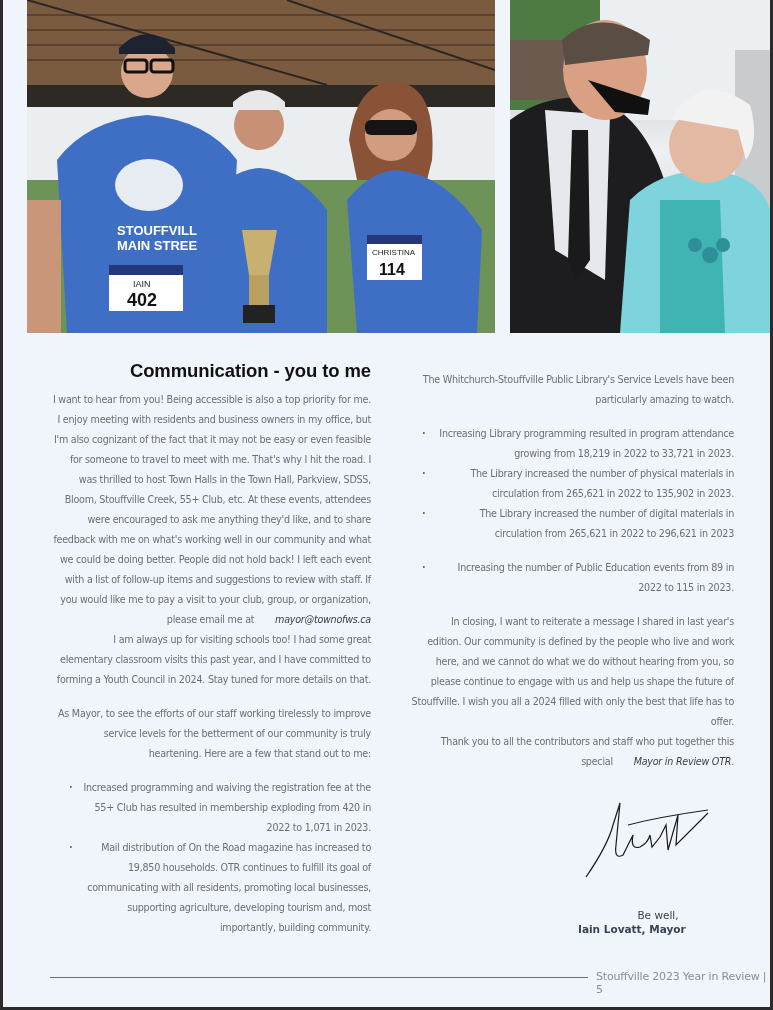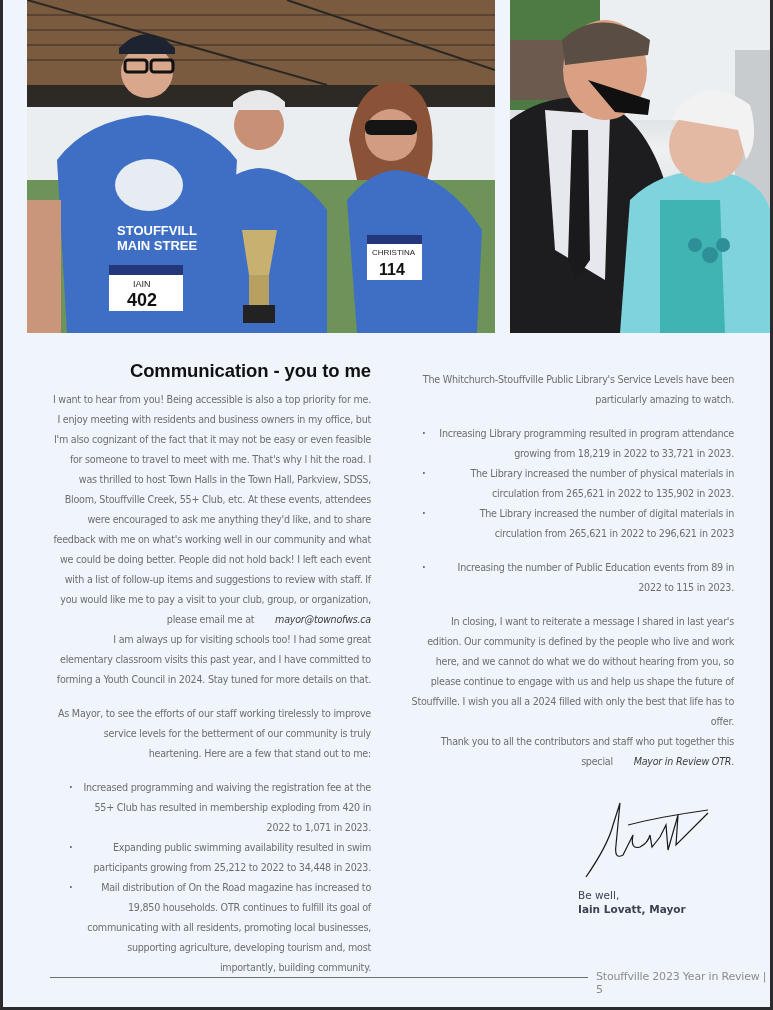--- a/index.html
+++ b/index.html
@@ -40,21 +40,21 @@
     margin: 0;
     letter-spacing: -0.25px;
   }
   p.gap { margin-bottom: 14px; }
   .indent { text-indent: 18px; }
   ul { list-style: none; margin: 0 0 14px 0; padding: 0 0 0 18px; }
   li { position: relative; padding-left: 11px; }
   li::before { content: "\00B7"; position: absolute; left: 0; top: 0; color: #6b6e72; font-weight: bold; }
   em { font-style: italic; color: #3b3e42; margin-left: 18px; }
   .sig-area { position: absolute; left: 575px; top: 795px; width: 160px; }
-  .sig-close { font-family: "DejaVu Sans", sans-serif; font-size: 10.5px; color: #3b4250; margin-top: 0; }
+  .sig-close { font-family: "DejaVu Sans", sans-serif; font-size: 10.5px; color: #3b4250; margin-top: 20px; text-align: center; }
   .sig-name { font-family: "DejaVu Sans", sans-serif; font-size: 10.5px; font-weight: bold; color: #3b4250; margin-top: 2px; }
   .footer-line { position: absolute; left: 47px; top: 977px; width: 538px; height: 1px; background: #6b6e72; }
   .footer-text { position: absolute; left: 593px; top: 970px; font-family: "DejaVu Sans", sans-serif; font-size: 11px; color: #8a8d91; letter-spacing: -0.2px; }
   .bottom-bar { position: absolute; left: 0; top: 1007px; width: 773px; height: 3px; background: #2b2b2e; }
 </style>
 </head>
 <body>
 
 <div class="page">
 
@@ -131,21 +131,20 @@
   </div>
 
   <div class="col col-left">
     <h2>Communication - you to me</h2>
     <p><span>I want to hear from you! Being accessible is also a top priority for me. I enjoy meeting with residents and business owners in my office, but I'm also cognizant of the fact that it may not be easy or even feasible for someone to travel to meet with me. That's why I hit the road. I was thrilled to host Town Halls in the Town Hall, Parkview, SDSS, Bloom, Stouffville Creek, 55+ Club, etc. At these events, attendees were encouraged to ask me anything they'd like, and to share feedback with me on what's working well in our community and what we could be doing better. People did not hold back! I left each event with a list of follow-up items and suggestions to review with staff. If you would like me to pay a visit to your club, group, or organization, please email me at </span><em>mayor@townofws.ca</em></p>
     <p class="indent gap">I am always up for visiting schools too! I had some great elementary classroom visits this past year, and I have committed to forming a Youth Council in 2024. Stay tuned for more details on that.</p>
 
     <p class="gap">As Mayor, to see the efforts of our staff working tirelessly to improve service levels for the betterment of our community is truly heartening. Here are a few that stand out to me:</p>
     <ul>
       <li>Increased programming and waiving the registration fee at the 55+ Club has resulted in membership exploding from 420 in 2022 to 1,071 in 2023.</li>
-      <li>Expanding public swimming availability resulted in swim participants growing from 25,212 to 2022 to 34,448 in 2023.</li>
       <li>Mail distribution of On the Road magazine has increased to 19,850 households. OTR continues to fulfill its goal of communicating with all residents, promoting local businesses, supporting agriculture, developing tourism and, most importantly, building community.</li>
     </ul>
   </div>
 
   <div class="col col-right">
     <p class="gap">The Whitchurch-Stouffville Public Library's Service Levels have been particularly amazing to watch.</p>
     <ul>
       <li>Increasing Library programming resulted in program attendance growing from 18,219 in 2022 to 33,721 in 2023.</li>
       <li>The Library increased the number of physical materials in circulation from 265,621 in 2022 to 135,902 in 2023.</li>
       <li>The Library increased the number of digital materials in circulation from 265,621 in 2022 to 296,621 in 2023</li>

